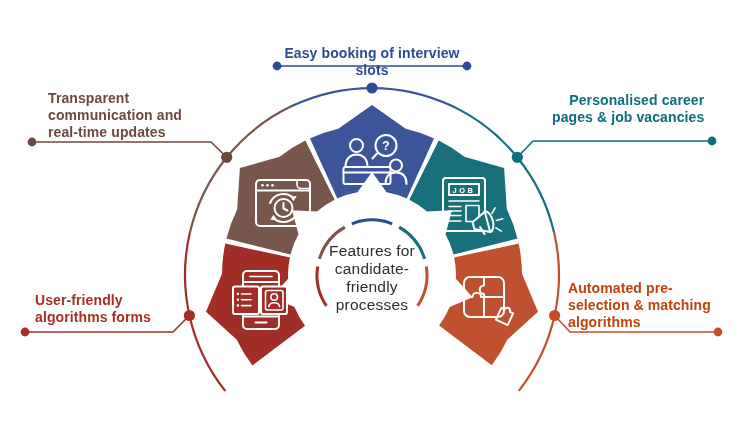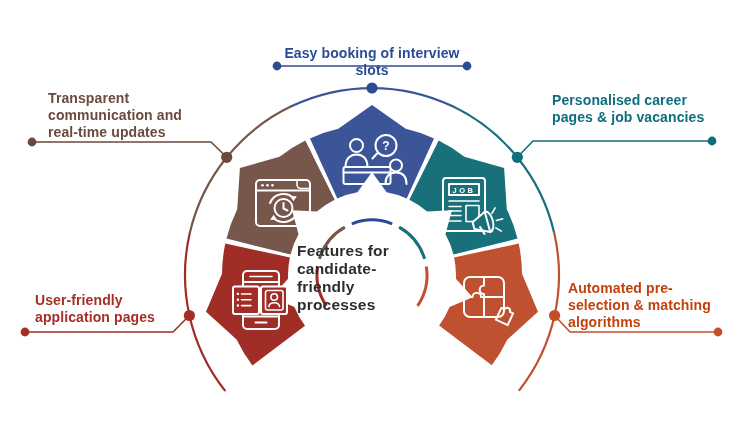--- a/index.html
+++ b/index.html
@@ -11,22 +11,22 @@
   .label{
     position:absolute;font-size:14px;font-weight:700;line-height:17px;
     white-space:pre-line;letter-spacing:.1px;
   }
   .label-top{left:267px;top:45px;width:210px;text-align:center;}
   .label-ul{left:48px;top:90px;}
   .label-ur{left:552px;top:92px;}
   .label-ll{left:35px;top:292px;}
   .label-lr{left:568px;top:280px;}
   .label-center{
-    left:297px;top:242px;width:150px;
-    font-size:15.5px;font-weight:700;line-height:18px;letter-spacing:.2px;
+    left:297px;top:242px;width:150px;text-align:center;
+    font-size:15.5px;font-weight:400;line-height:18px;letter-spacing:.2px;
     white-space:pre-line;position:absolute;
   }
   .icon{stroke:#fff;stroke-width:2;fill:none;stroke-linecap:round;stroke-linejoin:round;}
   .icon .fillwhite{fill:#fff;stroke:none;}
   .icon .thin{stroke-width:1.6;}
   .arcseg{fill:none;stroke-width:2.2;stroke-linecap:round;}
   .ringseg{fill:none;stroke-width:3;stroke-linecap:butt;}
   .conn{fill:none;stroke-width:1.6;}
 </style>
 </head>
@@ -140,25 +140,25 @@
       </g>
     </g>
   </svg>
 
   <div class="label label-top" style="color: rgb(43, 75, 148);">Easy booking of interview slots</div>
 
   <div class="label label-ul" style="color: rgb(107, 74, 62);">Transparent
 communication and
 real-time updates</div>
 
-  <div class="label label-ur" style="color: rgb(13, 110, 125);">Personalised career
+  <div class="label label-ur" style="color: rgb(13, 110, 125); text-align: right;">Personalised career
 pages &amp; job vacancies</div>
 
   <div class="label label-ll" style="color: rgb(166, 46, 36);">User-friendly
-application pages</div>
+algorithms forms</div>
 
   <div class="label label-lr" style="color: #c2410c;">Automated pre-
 selection &amp; matching
 algorithms</div>
 
   <div class="label-center" style="color: rgb(45, 45, 45);">Features for
 candidate-
 friendly
 processes</div>
 </div>

